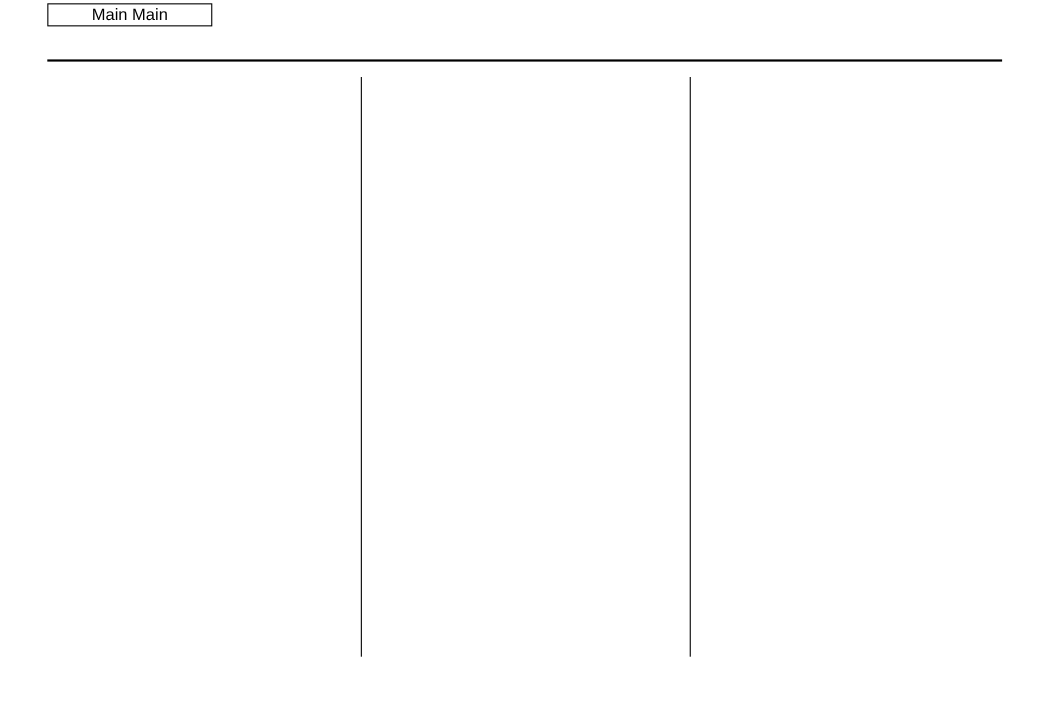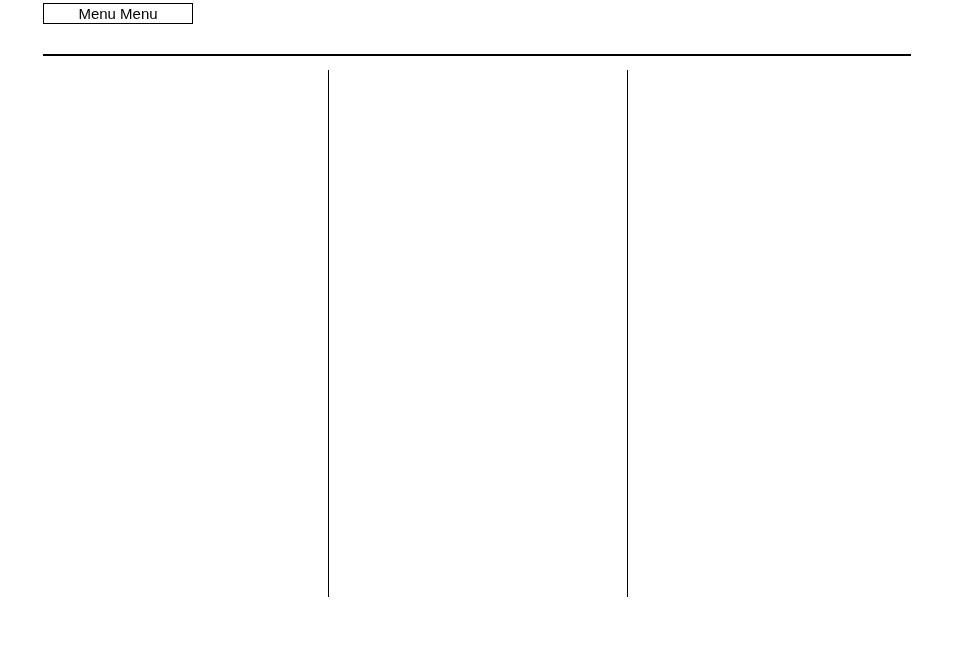--- a/index.html
+++ b/index.html
@@ -71,21 +71,21 @@
       height: 527px;
     }
     .column-1 { left: 0; width: 280px; }
     .column-2 { left: 290px; width: 290px; }
     .column-3 { left: 590px; width: 278px; }
   </style>
 </head>
 <body>
 
 <div class="page">
-  <button class="main-menu-button">Menu Menu</button>
+  <button class="main-menu-button">Main Main</button>
 </div>
 
 <div class="hr-rule"></div>
 
 <div class="columns-area">
   <div class="column column-1"></div>
   <div class="col-divider-1"></div>
   <div class="column column-2"></div>
   <div class="col-divider-2"></div>
   <div class="column column-3"></div>

